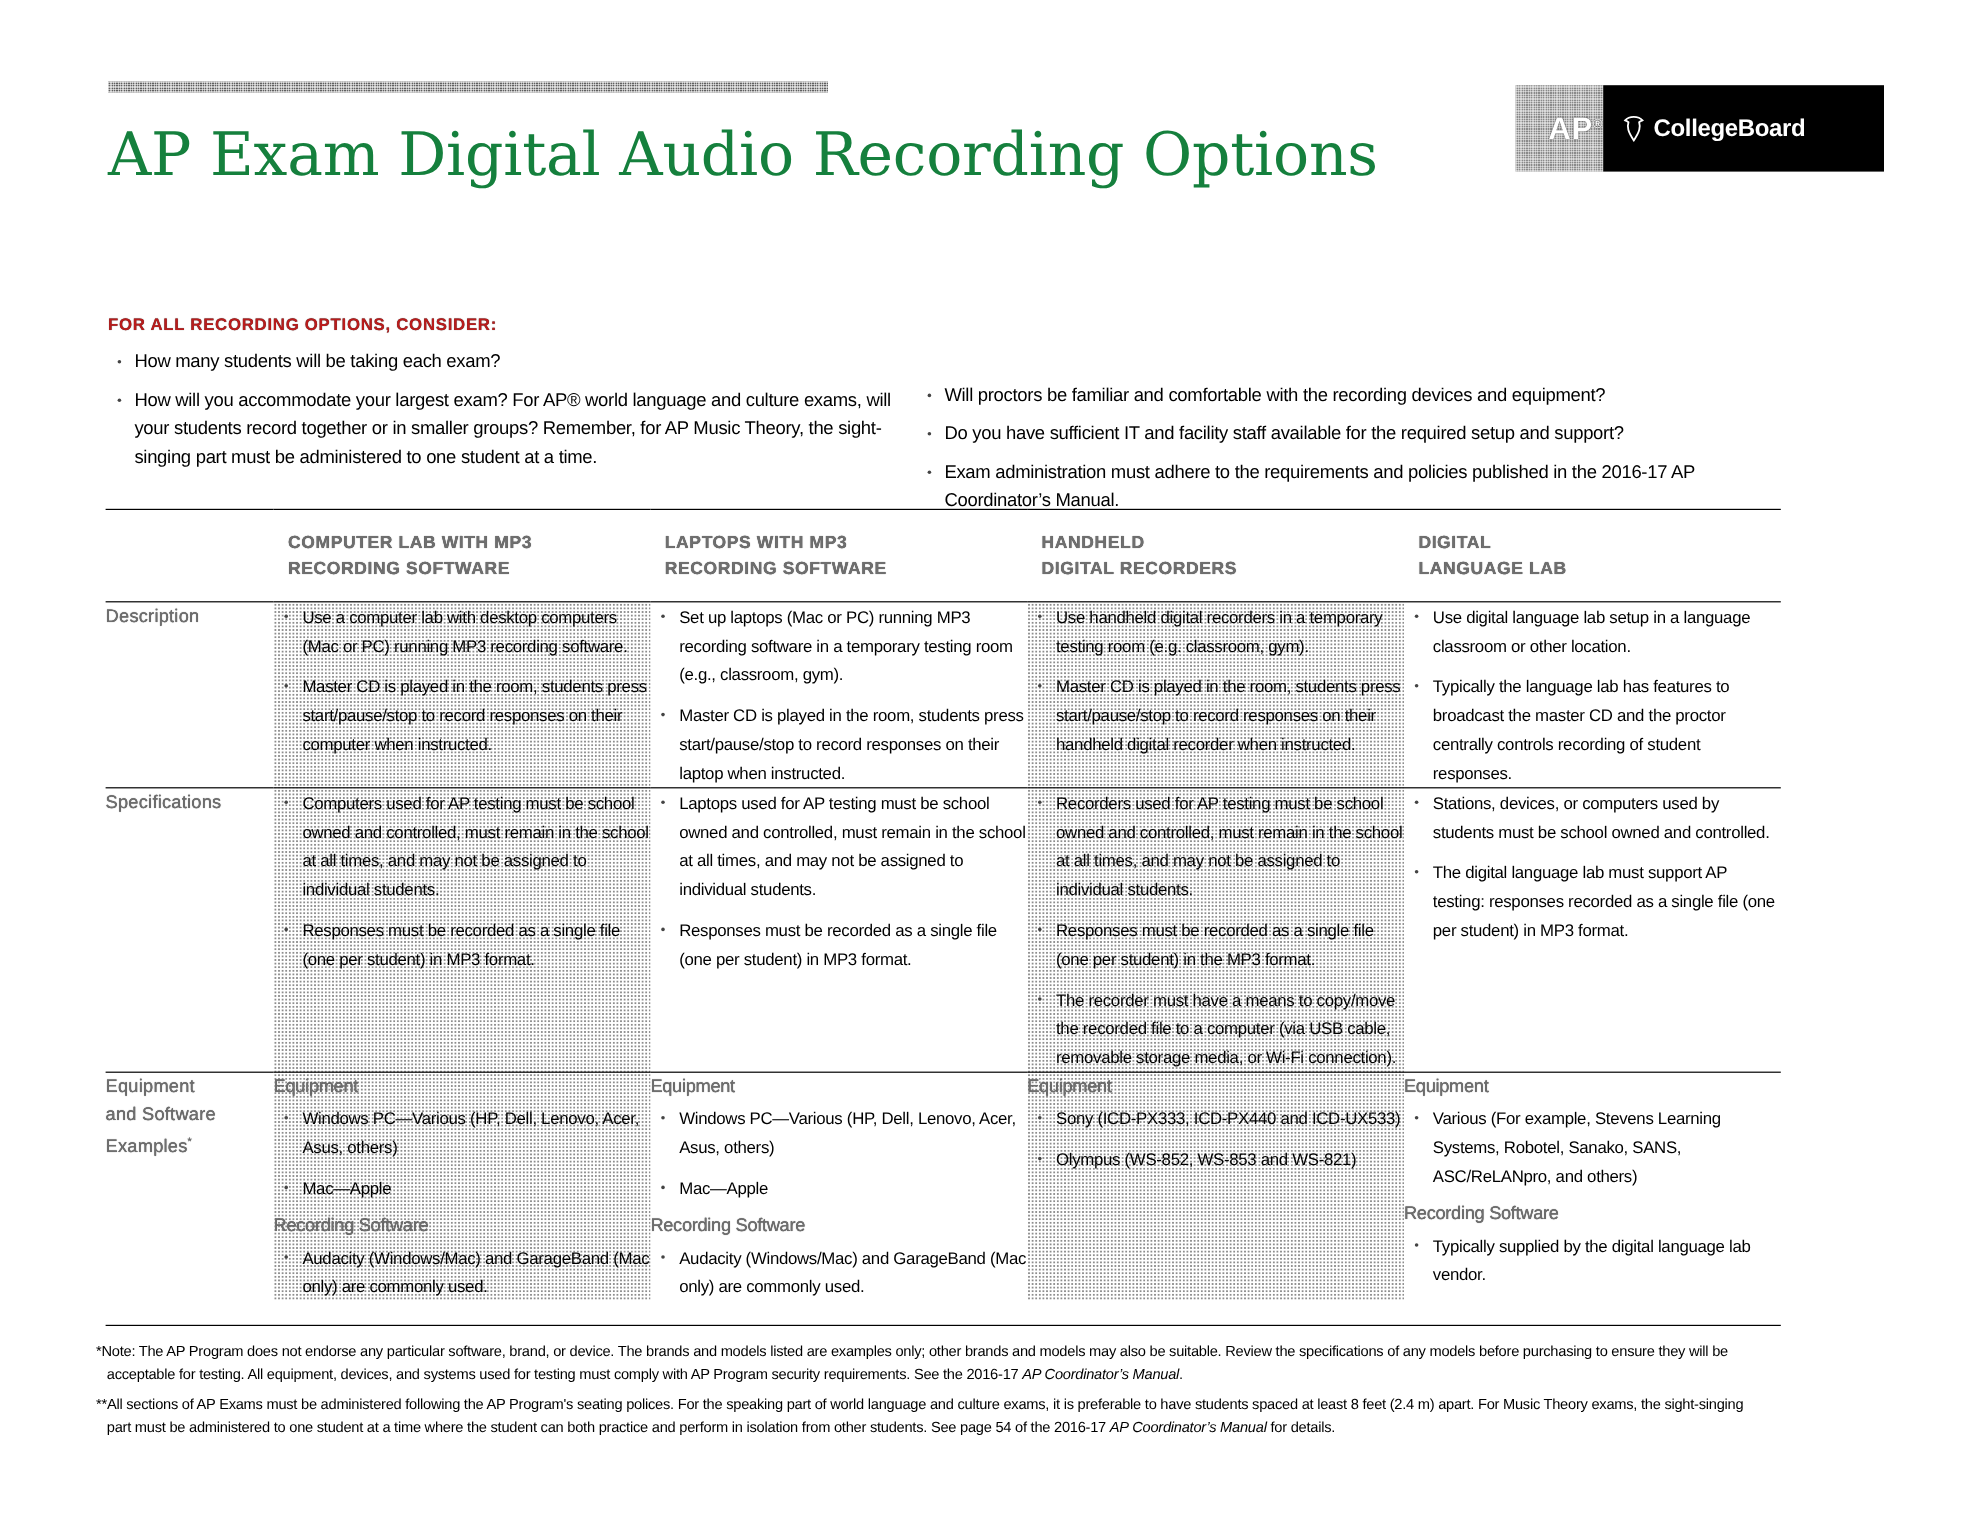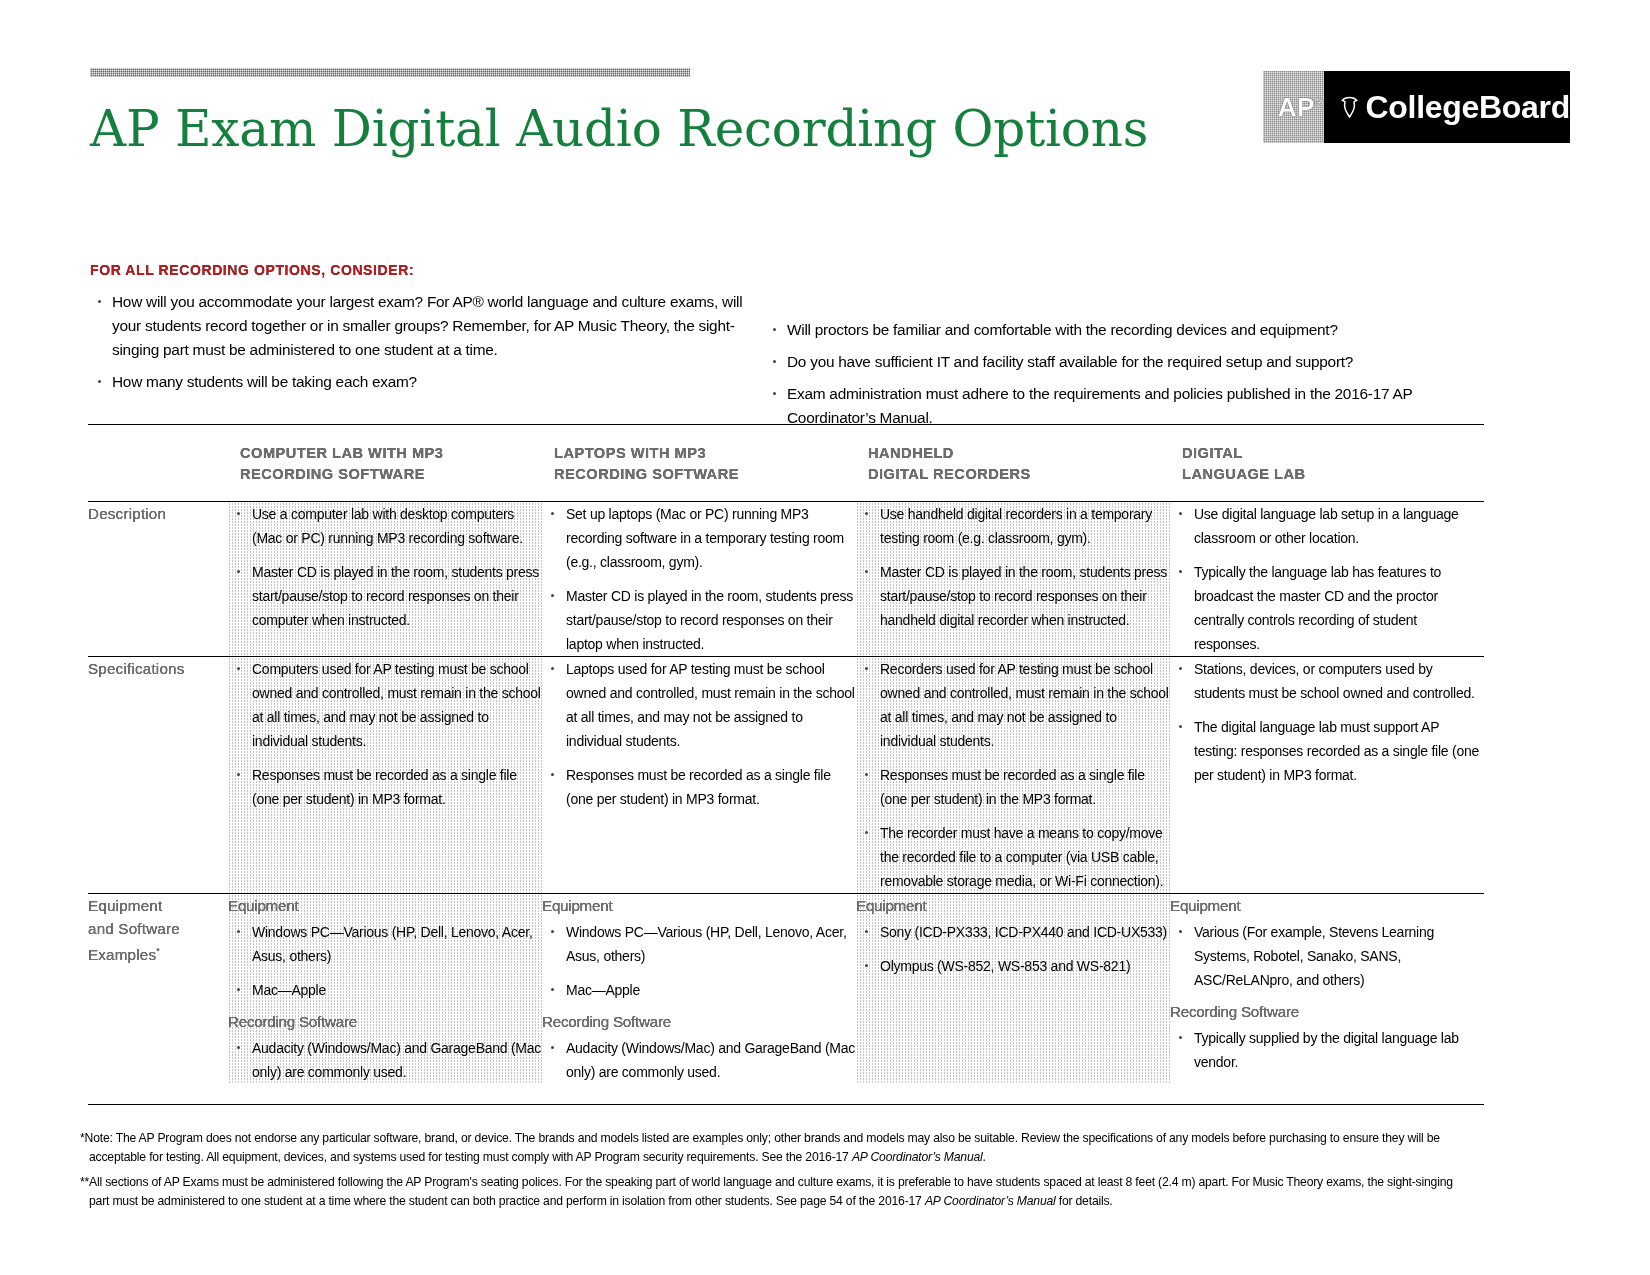--- a/index.html
+++ b/index.html
@@ -81,21 +81,21 @@
     background: #000;
     display: flex;
     align-items: center;
     padding-left: 16px;
     gap: 7px;
   }
   .acorn { width: 19px; height: 23px; flex: none; }
   .logo-cb-text {
     color: #fff;
     font-weight: bold;
-    font-size: 32px;
+    font-size: 20px;
     letter-spacing: -0.3px;
     font-family: "Liberation Sans", sans-serif;
   }
 
   
   .consider {
     position: absolute;
     left: 90px;
     top: 262px;
     width: 1400px;
@@ -211,21 +211,21 @@
     position: absolute;
     left: 80px;
     top: 1104px;
     width: 1500px;
   }
   .fn-rule { border-top: 1.5px solid #000; width: 1396px; margin-left: 8px;}
   .fn {
     font-size: 12.2px;
     line-height: 19px;
     letter-spacing: -0.2px;
-    margin-top: 24px;
+    margin-top: 12px;
   }
   .fn .indent { display: block; padding-left: 9px; }
   .fn2 { margin-top: 6px; }
 </style>
 </head>
 <body>
 
 <div class="page">
 
   <div class="header">
@@ -243,22 +243,22 @@
       </svg>
       <span class="logo-cb-text">CollegeBoard</span>
     </div>
   </div>
 
   <div class="consider">
     <div class="consider-heading">FOR ALL RECORDING OPTIONS, CONSIDER:</div>
     <div class="consider-cols">
       <div class="consider-col-left">
         <ul class="blist">
+          <li>How many students will be taking each exam?</li>
           <li>How will you accommodate your largest exam? For AP® world language and culture exams, will your students record together or in smaller groups? Remember, for AP Music Theory, the sight-singing part must be administered to one student at a time.</li>
-          <li>How many students will be taking each exam?</li>
         </ul>
       </div>
       <div class="consider-col-right">
         <ul class="blist">
           <li>Will proctors be familiar and comfortable with the recording devices and equipment?</li>
           <li>Do you have sufficient IT and facility staff available for the required setup and support?</li>
           <li>Exam administration must adhere to the requirements and policies published in the 2016-17 AP Coordinator’s Manual.</li>
         </ul>
       </div>
     </div>

